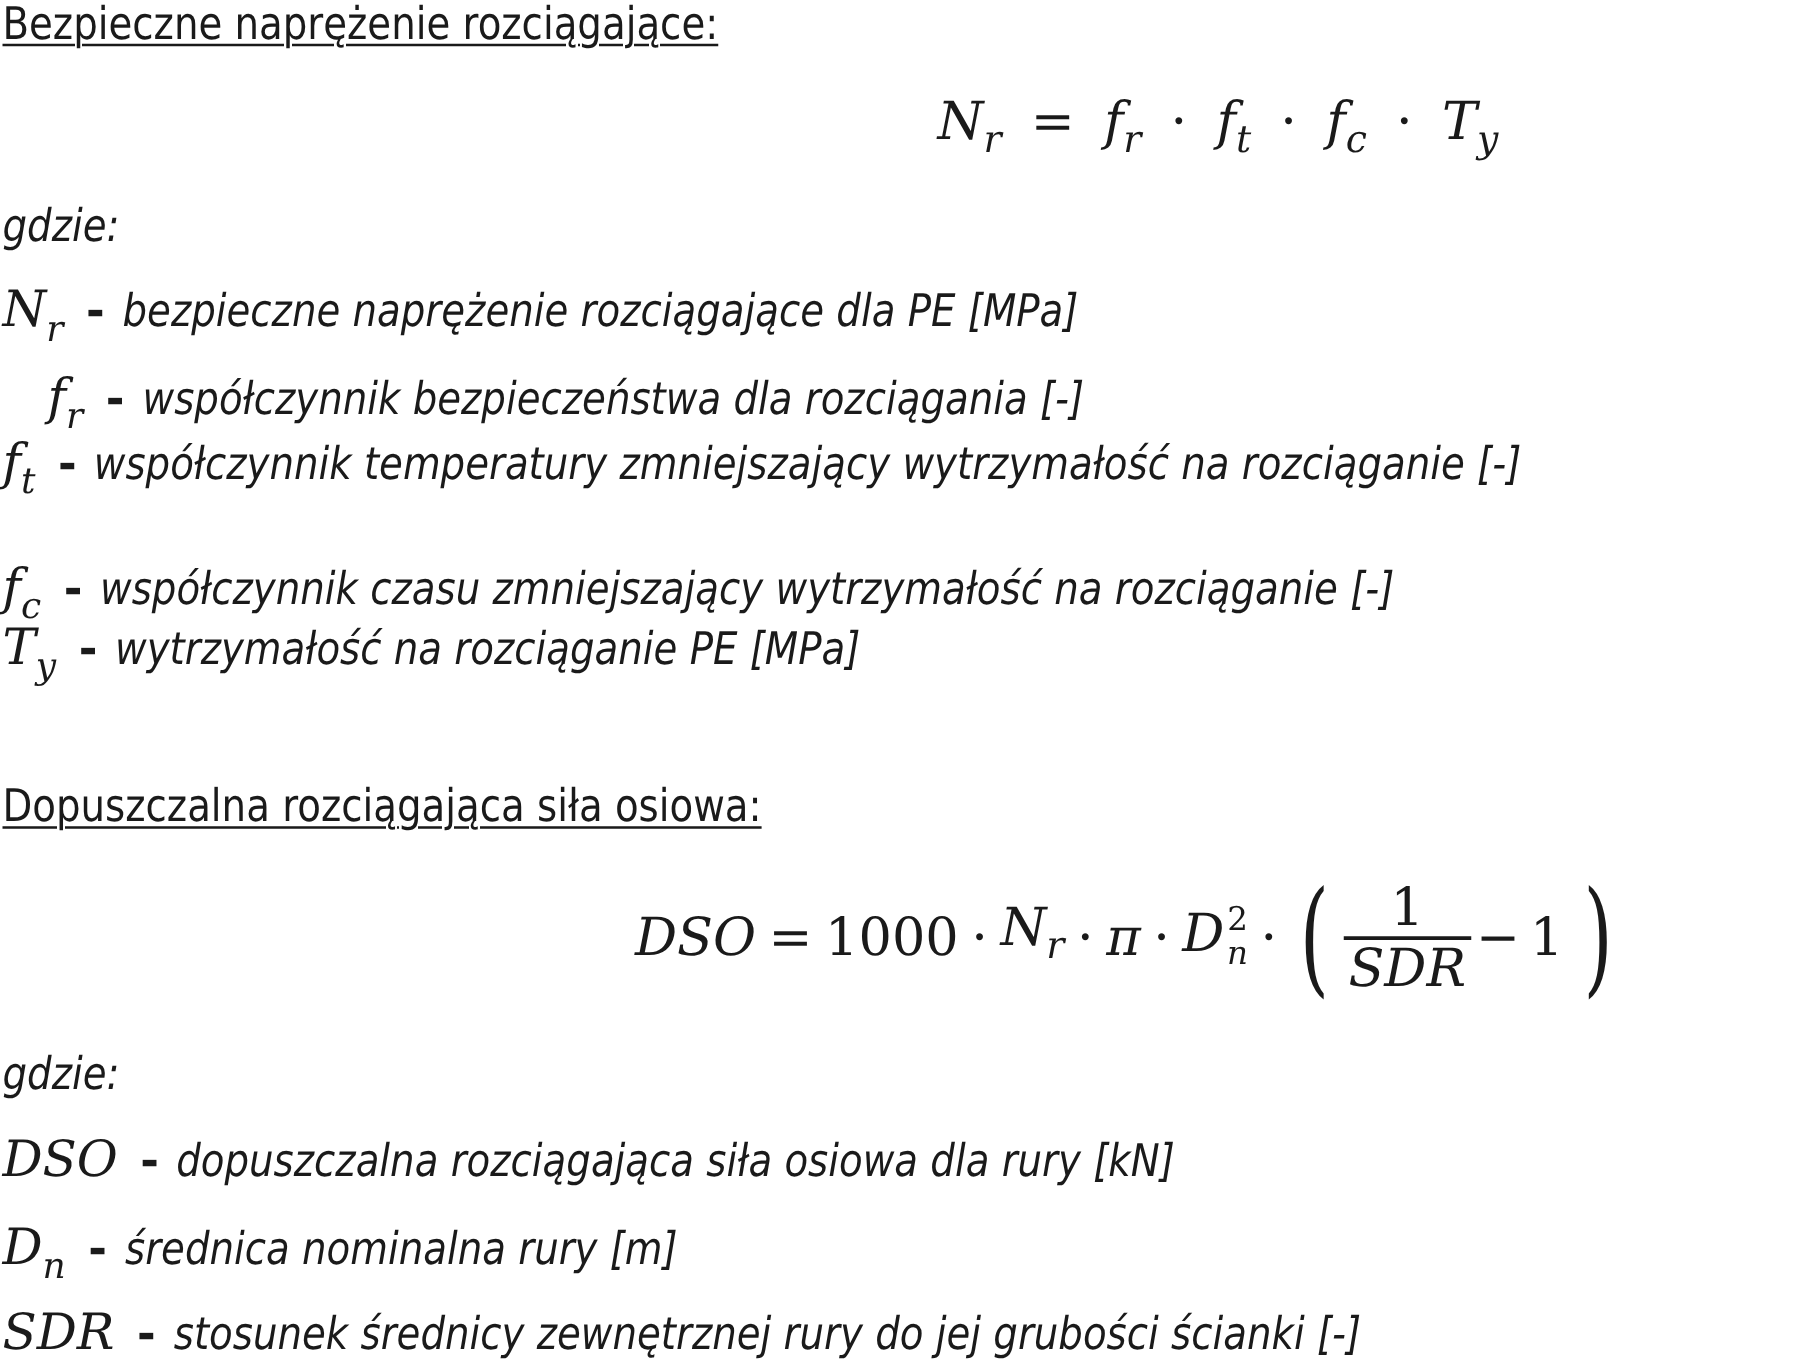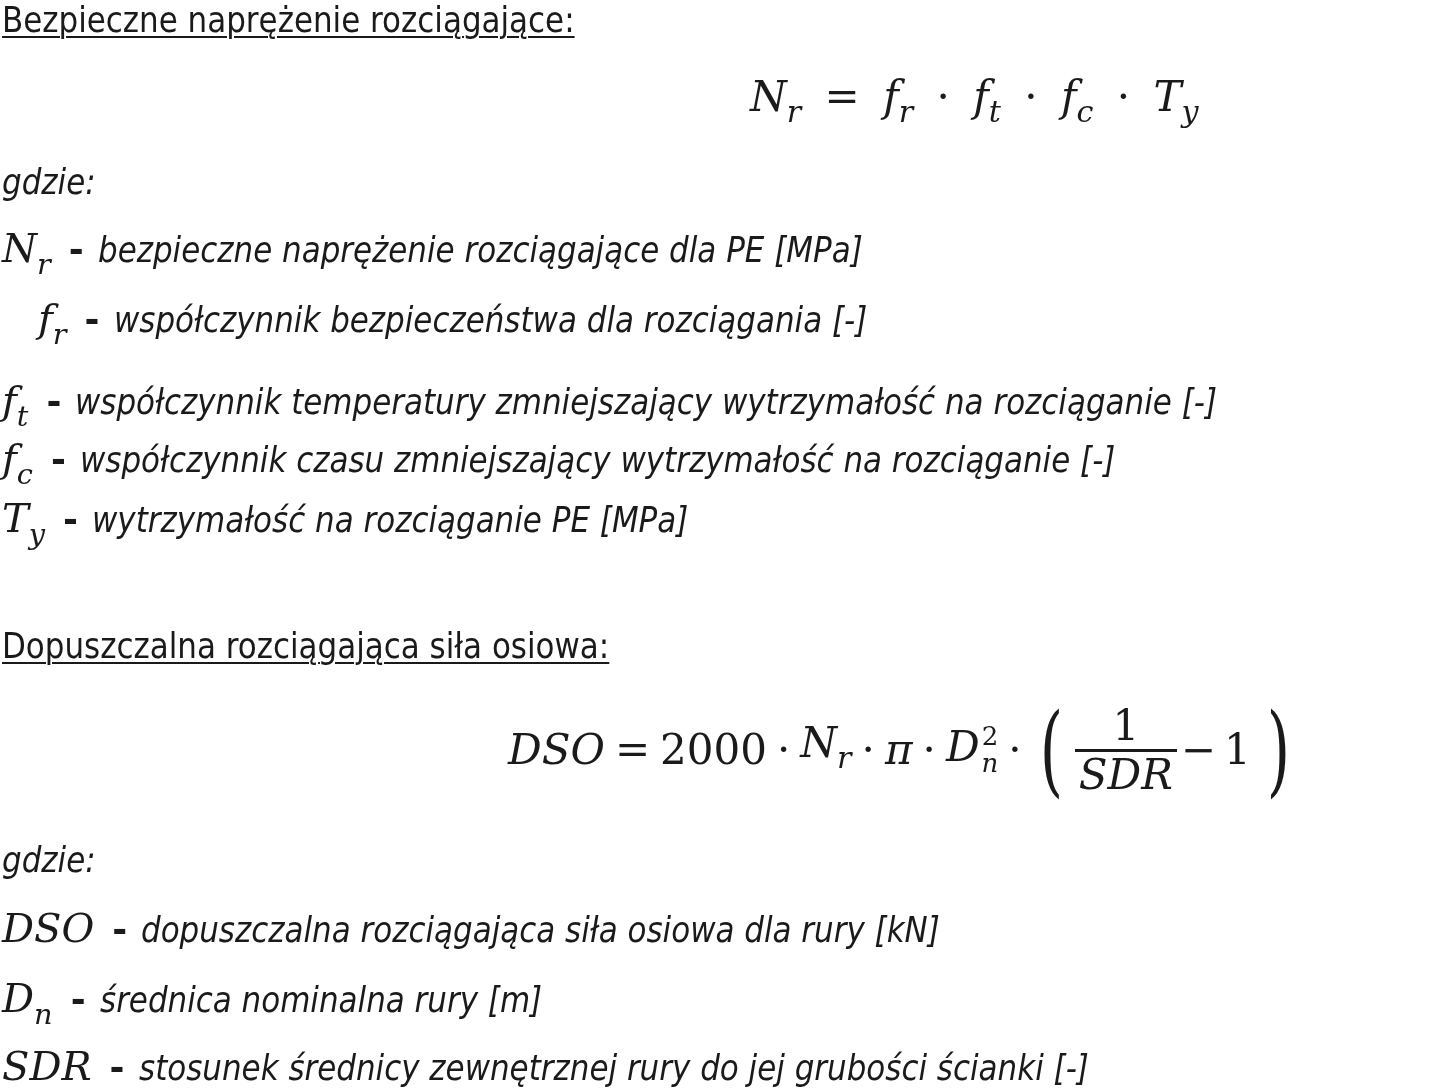--- a/index.html
+++ b/index.html
@@ -73,42 +73,42 @@
 <div class="def" style="top:226px;">
   <span class="sym"><span>N</span><sub>r</sub></span>
   <span class="dash">-</span>
   <span class="desc">bezpieczne naprężenie rozciągające dla PE [MPa]</span>
 </div>
 <div class="def" style="top:296px;margin-left:36px;">
   <span class="sym"><span>f</span><sub>r</sub></span>
   <span class="dash">-</span>
   <span class="desc">współczynnik bezpieczeństwa dla rozciągania [-]</span>
 </div>
-<div class="def" style="top:378px;">
+<div class="def" style="top:348px;">
   <span class="sym"><span>f</span><sub>t</sub></span>
   <span class="dash">-</span>
   <span class="desc">współczynnik temperatury zmniejszający wytrzymałość na rozciąganie [-]</span>
 </div>
-<div class="def" style="top:436px;">
+<div class="def" style="top:448px;">
   <span class="sym"><span>f</span><sub>c</sub></span>
   <span class="dash">-</span>
   <span class="desc">współczynnik czasu zmniejszający wytrzymałość na rozciąganie [-]</span>
 </div>
 <div class="def" style="top:496px;">
   <span class="sym"><span>T</span><sub>y</sub></span>
   <span class="dash">-</span>
   <span class="desc">wytrzymałość na rozciąganie PE [MPa]</span>
 </div>
 
 <div class="heading" style="top:626px;">Dopuszczalna rozciągająca siła osiowa:</div>
 
 <div class="formula" style="left:508px; top:700px; display:flex; align-items:center;">
   <span class="v">DSO</span>
   <span class="op">=</span>
-  <span>2000</span>
+  <span>1000</span>
   <span class="op">·</span>
   <span><span class="v">N</span><sub>r</sub></span>
   <span class="op">·</span>
   <span class="v">π</span>
   <span class="op">·</span>
   <span style="position:relative;"><span class="v">D</span><span style="display:inline-flex; flex-direction:column; vertical-align:middle; font-size:0.62em; line-height:1.05em; margin-left:2px;">
         <span>2</span>
         <span style="font-style:italic;">n</span>
       </span></span>
   <span class="op">·</span>

